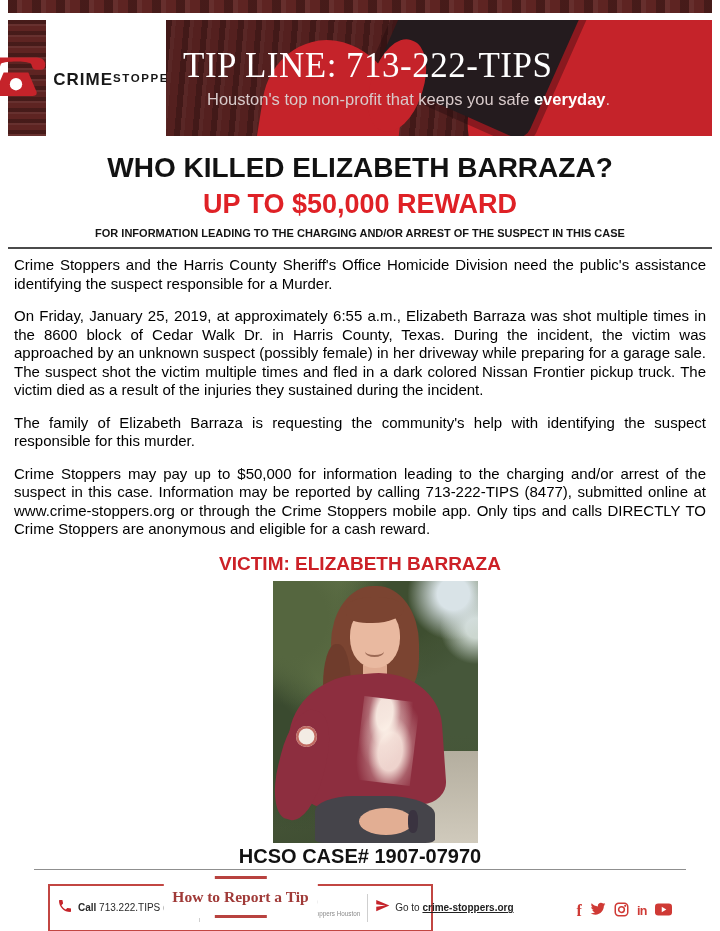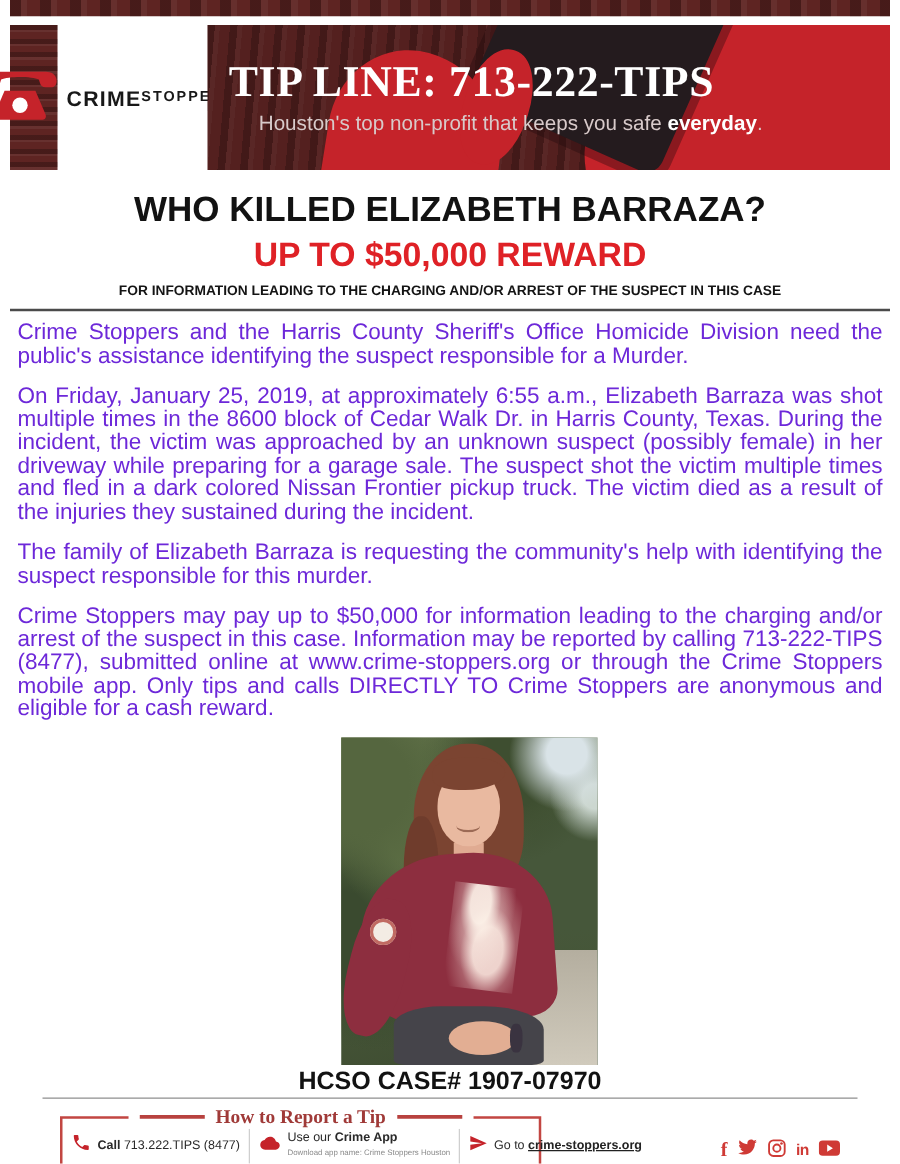--- a/index.html
+++ b/index.html
@@ -22,34 +22,34 @@
   .bp-texture{position:absolute;inset:0;
      background:repeating-linear-gradient(95deg,rgba(0,0,0,.22) 0 6px,rgba(255,255,255,.03) 6px 10px,transparent 10px 18px);}
   .bp-hand{position:absolute;background:#c5232a;}
   .bp-hand-left{left:95px;bottom:-55px;width:140px;height:150px;border-radius:45% 55% 12% 12%;transform:rotate(9deg);}
   .bp-hand-thumb{left:205px;top:18px;width:52px;height:95px;border-radius:48%;transform:rotate(18deg);}
   .bp-hand-right{right:-45px;top:-15px;width:290px;height:215px;border-radius:52% 22% 25% 58%;transform:rotate(-14deg);}
   .bp-phone{position:absolute;right:150px;top:-55px;width:165px;height:150px;background:#241b1e;border-radius:14px;
             transform:rotate(24deg);box-shadow:0 0 0 7px rgba(30,10,12,.35);}
   .bp-dark-corner{position:absolute;right:-30px;top:-20px;width:140px;height:80px;background:#45201e;border-radius:50%;}
   .bp-text{position:absolute;inset:0;}
-  .tipline{position:absolute;left:17px;top:26px;font-family:"Liberation Serif",serif;font-weight:bold;
+  .tipline{position:absolute;left:17px;top:26px;font-family:"Liberation Serif",serif;font-weight:normal;
            font-size:35px;letter-spacing:.5px;color:#ffffff;white-space:nowrap;}
   .tagline{position:absolute;left:20px;top:70px;font-size:16.5px;color:#d8caca;white-space:nowrap;margin-left:21px;}
   .tagline b{color:#ffffff;}
 
   
   .h-title{margin:17px 0 0;text-align:center;font-size:28px;font-weight:bold;color:#121212;line-height:30px;}
   .h-reward{margin:7px 0 0;text-align:center;font-size:27px;font-weight:bold;color:#df2126;line-height:28px;}
   .h-sub{margin:8px 0 0;text-align:center;font-size:11px;font-weight:bold;color:#141414;line-height:15px;}
   .rule-dark{margin:6px 8px 0;height:0;border-top:2px solid #4b4b4b;}
 
   
   .body-text{margin:7px 14px 0;}
-  .body-text p{margin:0 0 14px;font-size:18px;line-height:18.5px;text-align:justify;color:#6d28d9;}
+  .body-text p{margin:0 0 14px;font-size:15px;line-height:18.5px;text-align:justify;color:#000000;}
 
   
   .victim-heading{margin:8px 0 0;text-align:center;font-size:19px;font-weight:bold;color:#cc2127;line-height:21px;}
   .photo{position:relative;left:15px;width:205px;height:262px;margin:7px auto 0;overflow:hidden;
     background:
       radial-gradient(circle at 88% 5%, #d9e3e7 0 16px, rgba(217,227,231,0) 46px),
       radial-gradient(circle at 99% 18%, #ccd7d0 0 10px, rgba(204,215,208,0) 36px),
       radial-gradient(circle at 8% 14%, #55663f 0 38px, transparent 88px),
       radial-gradient(circle at 66% 10%, #3e4e30 0 30px, transparent 74px),
       radial-gradient(circle at 34% 28%, #5d6f45 0 34px, transparent 78px),
@@ -74,21 +74,21 @@
   .ph-hands{left:86px;top:227px;width:54px;height:27px;background:#e2ae93;border-radius:50%;}
   .ph-hands::before{content:"";position:absolute;right:-5px;top:2px;width:10px;height:23px;background:#3a3340;border-radius:40%;}
   .case-number{margin:2px 0 0;text-align:center;font-size:20px;font-weight:bold;color:#121212;line-height:22px;}
   .rule-light{margin:2px 34px 0;height:0;border-top:1.5px solid #8f8f8f;}
 
   
   .footer{position:relative;margin-top:6px;height:70px;}
   .report-box{position:absolute;left:48px;top:8px;width:381px;height:44px;border:2px solid #c24642;background:#fff;}
   .report-legend{position:absolute;top:-10px;left:50%;transform:translateX(-50%);background:#fff;padding:0 9px;
       font-family:"Liberation Serif",serif;font-weight:bold;font-size:15.5px;color:#a03a38;white-space:nowrap;
-      display:flex;align-items:center;gap:9px;}
+      display:flex;align-items:center;gap:9px;flex-direction:column;}
   .legend-dash{display:inline-block;width:52px;height:3px;background:#b8423f;}
   .report-cols{display:flex;height:100%;align-items:center;}
   .rcol{display:flex;align-items:center;gap:5px;padding:0 7px;height:28px;}
   .rcol + .rcol{border-left:1px solid #cfcfcf;}
   .rcol-text{font-size:10px;color:#2a2a2a;white-space:nowrap;line-height:11px;}
   .rcol-sub{font-size:6.3px;color:#8a8a8a;margin-top:1.5px;white-space:nowrap;}
   .weblink{font-weight:bold;text-decoration:underline;color:#222222;}
   .social{position:absolute;right:48px;top:26px;display:flex;align-items:center;gap:8px;}
   .soc-f{font-family:"Liberation Serif",serif;font-weight:bold;font-size:16px;color:#cf3a35;line-height:16px;}
   .soc-in{font-weight:bold;font-size:12.5px;color:#cf3a35;line-height:13px;letter-spacing:-.5px;}
@@ -136,20 +136,21 @@
   <h3 class="h-sub">FOR INFORMATION LEADING TO THE CHARGING AND/OR ARREST OF THE SUSPECT IN THIS CASE</h3>
   <div class="rule-dark"></div>
 
   <div class="body-text">
     <p>Crime Stoppers and the Harris County Sheriff's Office Homicide Division need the public's assistance identifying the suspect responsible for a Murder.</p>
     <p>On Friday, January 25, 2019, at approximately 6:55 a.m., Elizabeth Barraza was shot multiple times in the 8600 block of Cedar Walk Dr. in Harris County, Texas. During the incident, the victim was approached by an unknown suspect (possibly female) in her driveway while preparing for a garage sale. The suspect shot the victim multiple times and fled in a dark colored Nissan Frontier pickup truck. The victim died as a result of the injuries they sustained during the incident.</p>
     <p>The family of Elizabeth Barraza is requesting the community's help with identifying the suspect responsible for this murder.</p>
     <p>Crime Stoppers may pay up to $50,000 for information leading to the charging and/or arrest of the suspect in this case. Information may be reported by calling 713-222-TIPS (8477), submitted online at www.crime-stoppers.org or through the Crime Stoppers mobile app. Only tips and calls DIRECTLY TO Crime Stoppers are anonymous and eligible for a cash reward.</p>
   </div>
 
+  <h4 class="victim-heading">VICTIM: ELIZABETH BARRAZA</h4>
 
   <div class="photo">
     <div class="ph ph-bench"></div>
     <div class="ph ph-hair"></div>
     <div class="ph ph-neck"></div>
     <div class="ph ph-face"></div>
     <div class="ph ph-shirt"></div>
     <div class="ph ph-arm"></div>
     <div class="ph ph-patch"></div>
     <div class="ph ph-graphic"></div>

